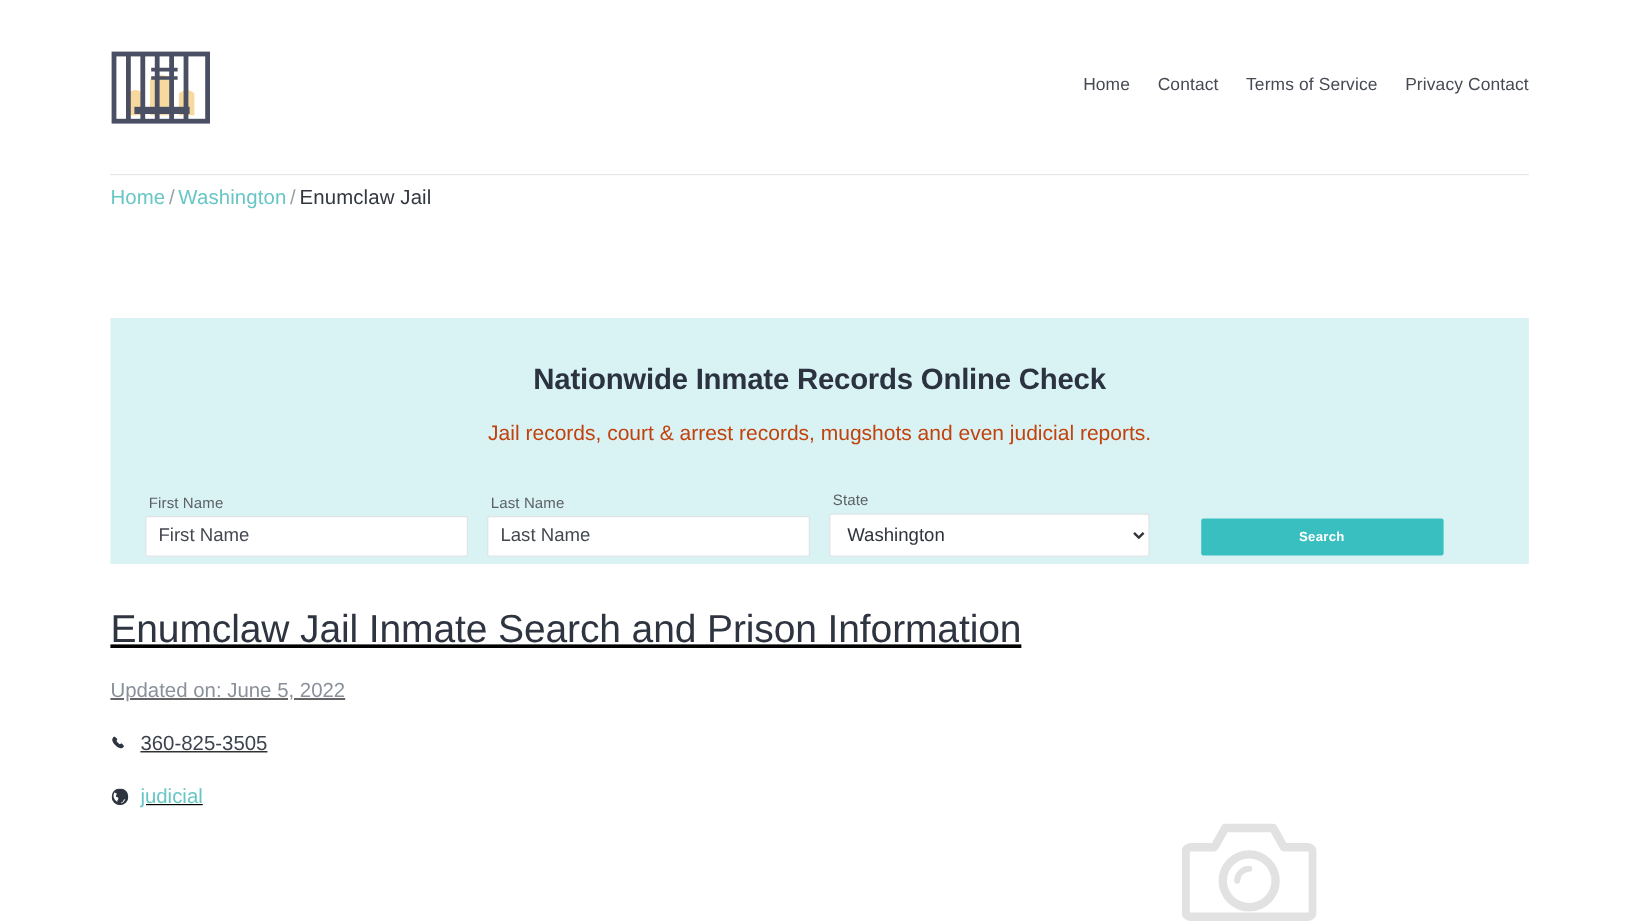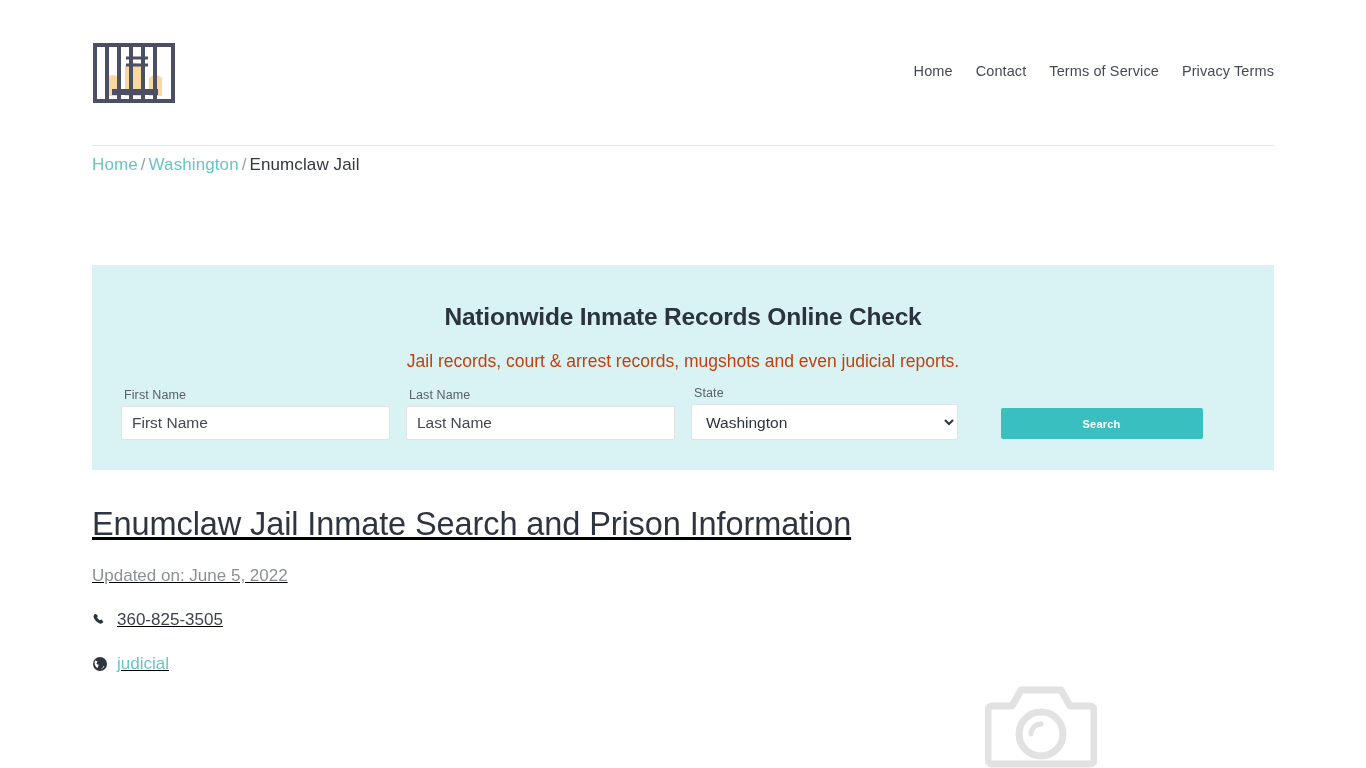--- a/index.html
+++ b/index.html
@@ -86,21 +86,21 @@
     letter-spacing: -0.2px;
   }
   .panel-sub {
     margin: 20px 0 0 0;
     text-align: center;
     font-size: 17.5px;
     color: #c2410c;
     font-weight: normal;
   }
   .search-form {
-    margin-top: 14px;
+    margin-top: 38px;
     display: flex;
     align-items: flex-end;
   }
   .field {
     display: flex;
     flex-direction: column;
   }
   .field-first { width: 269px; margin-right: 16px; }
   .field-last  { width: 269px; margin-right: 16px; }
   .field-state { width: 267px; }
@@ -224,21 +224,21 @@
           <line x1="34" y1="16" x2="56" y2="16"></line>
           <line x1="34" y1="23" x2="56" y2="23"></line>
         </g>
         <rect x="20" y="47" width="46" height="6" fill="#4a4f63"></rect>
       </svg>
     </a>
     <nav class="main-nav">
       <a class="nav-link" href="#">Home</a>
       <a class="nav-link" href="#">Contact</a>
       <a class="nav-link" href="#">Terms of Service</a>
-      <a class="nav-link" href="#">Privacy Terms</a>
+      <a class="nav-link" href="#">Privacy Contact</a>
     </nav>
   </header>
 
   <nav class="container breadcrumb">
     <a href="#">Home</a><span class="sep">/</span><a href="#">Washington</a><span class="sep">/</span><span>Enumclaw Jail</span>
   </nav>
 
   <section class="container search-panel">
     <h2 class="panel-title">Nationwide Inmate Records Online Check</h2>
     <p class="panel-sub">Jail records, court &amp; arrest records, mugshots and even judicial reports.</p>

